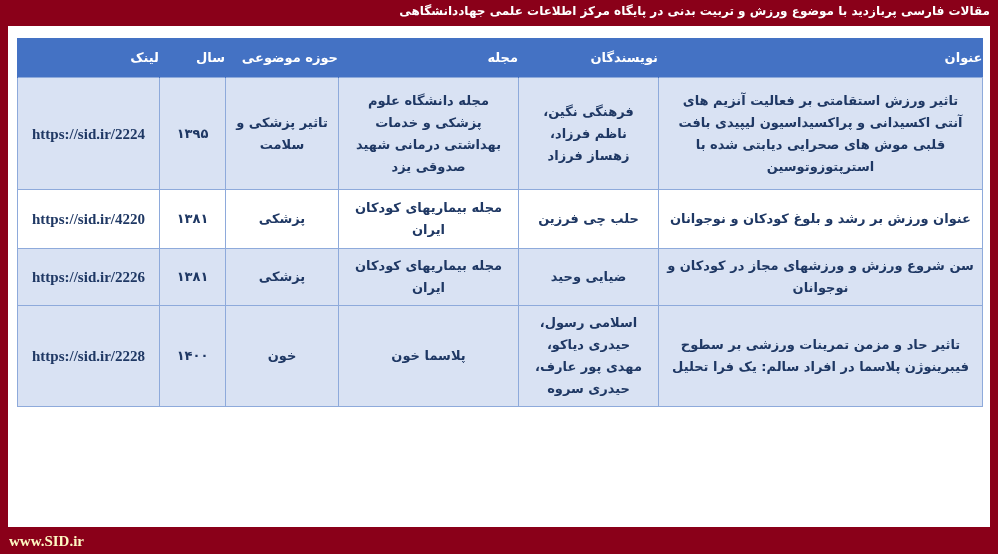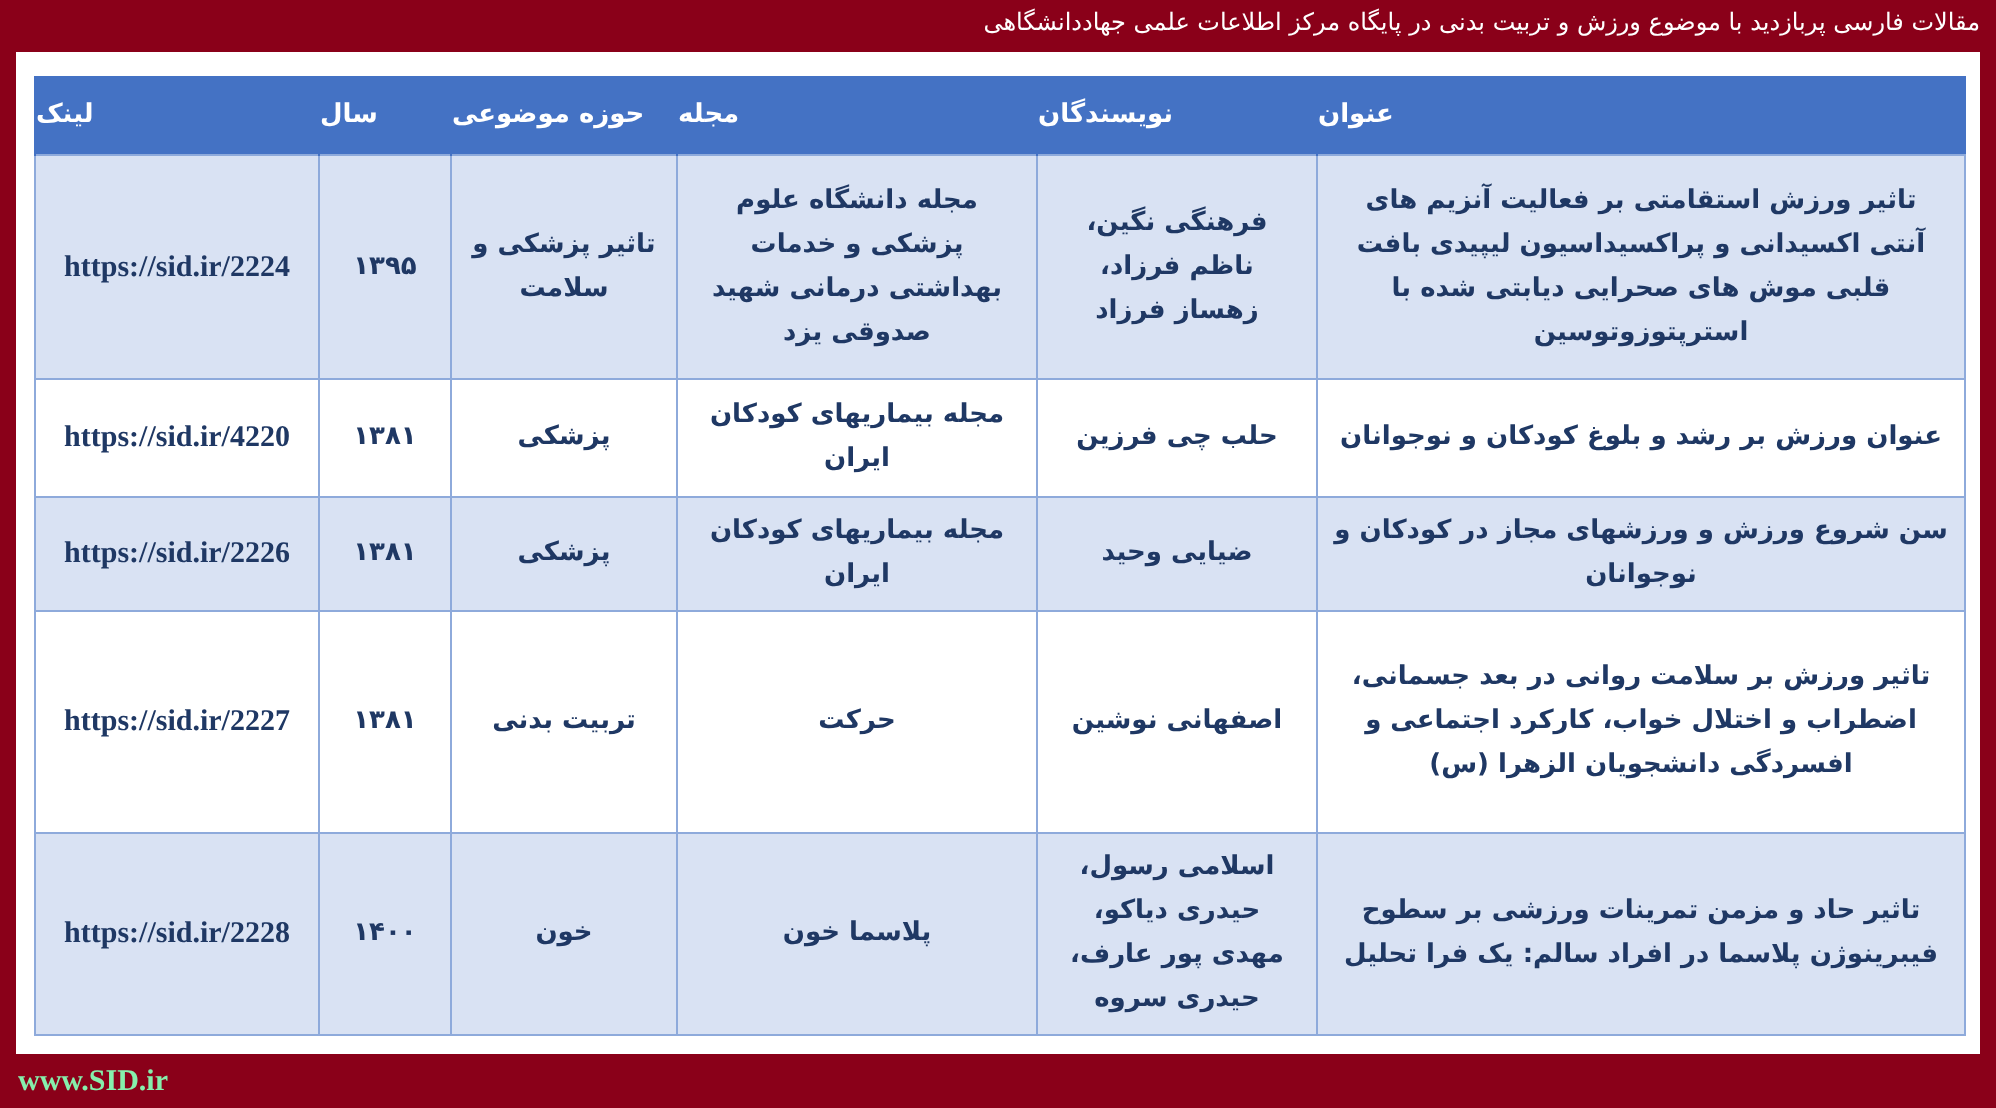--- a/index.html
+++ b/index.html
@@ -4,61 +4,61 @@
   <style>
     html, body { margin: 0; padding: 0; }
     body {
       width: 998px; height: 554px; overflow: hidden;
       background: #8a0019;
       position: relative;
       font-family: "DejaVu Sans", sans-serif;
     }
     .page-title {
       position: absolute; right: 8px; top: 4px;
-      color: #ffffff; font-size: 12px; font-weight: normal;
+      color: #ffffff; font-size: 12px; font-weight: bold;
       direction: rtl; white-space: nowrap;
     }
     .card {
       position: absolute; left: 8px; top: 26px;
       width: 982px; height: 501px;
       background: #ffffff;
     }
     table.articles {
       position: absolute; left: 9px; top: 12px;
       width: 965px;
       border-collapse: collapse;
       direction: rtl;
       table-layout: fixed;
     }
     table.articles th {
       background: #4472c4; color: #ffffff;
       font-size: 13px; font-weight: bold;
       height: 39px; padding: 0;
       border-left: 1px solid #4472c4;
-      text-align: left;
+      text-align: right;
     }
     table.articles td {
       border: 1px solid #8eaadb;
       color: #1f3864;
       font-size: 13px; font-weight: bold;
       text-align: center; vertical-align: middle;
       padding: 0 8px;
       line-height: 22px;
     }
     table.articles tr.alt td { background: #d9e2f3; }
     table.articles tr.plain td { background: #ffffff; }
     td.link-cell {
       direction: ltr;
       font-family: "Liberation Serif", serif;
       font-size: 15px !important;
     }
     td.link-cell span { cursor: pointer; text-align: right; }
     .footer {
       position: absolute; left: 9px; top: 533px;
-      color: #86efac; font-family: "Liberation Serif", serif;
+      color: #fef9c3; font-family: "Liberation Serif", serif;
       font-weight: bold; font-size: 15px;
     }
   </style>
 </head>
 <body>
 
 <div class="page-title">مقالات فارسی پربازدید با موضوع ورزش و تربیت بدنی در پایگاه مرکز اطلاعات علمی جهاددانشگاهی</div>
 
 <div class="card">
   <table class="articles">
@@ -98,28 +98,20 @@
         <td class="link-cell"><span>https://sid.ir/4220</span></td>
       </tr>
       <tr class="alt" style="height:57px">
         <td>سن شروع ورزش و ورزشهای مجاز در کودکان و نوجوانان</td>
         <td>ضیایی وحید</td>
         <td>مجله بیماریهای کودکان ایران</td>
         <td>پزشکی</td>
         <td>۱۳۸۱</td>
         <td class="link-cell"><span>https://sid.ir/2226</span></td>
       </tr>
-      <tr class="plain" style="height:111px">
-        <td>تاثیر ورزش بر سلامت روانی در بعد جسمانی، اضطراب و اختلال خواب، کارکرد اجتماعی و افسردگی دانشجویان الزهرا (س)</td>
-        <td>اصفهانی نوشین</td>
-        <td>حرکت</td>
-        <td>تربیت بدنی</td>
-        <td>۱۳۸۱</td>
-        <td class="link-cell"><span>https://sid.ir/2227</span></td>
-      </tr>
       <tr class="alt" style="height:101px">
         <td>تاثیر حاد و مزمن تمرینات ورزشی بر سطوح فیبرینوژن پلاسما در افراد سالم: یک فرا تحلیل</td>
         <td>اسلامی رسول، حیدری دیاکو، مهدی پور عارف، حیدری سروه</td>
         <td>پلاسما خون</td>
         <td>خون</td>
         <td>۱۴۰۰</td>
         <td class="link-cell"><span>https://sid.ir/2228</span></td>
       </tr>
     </tbody>
   </table>

